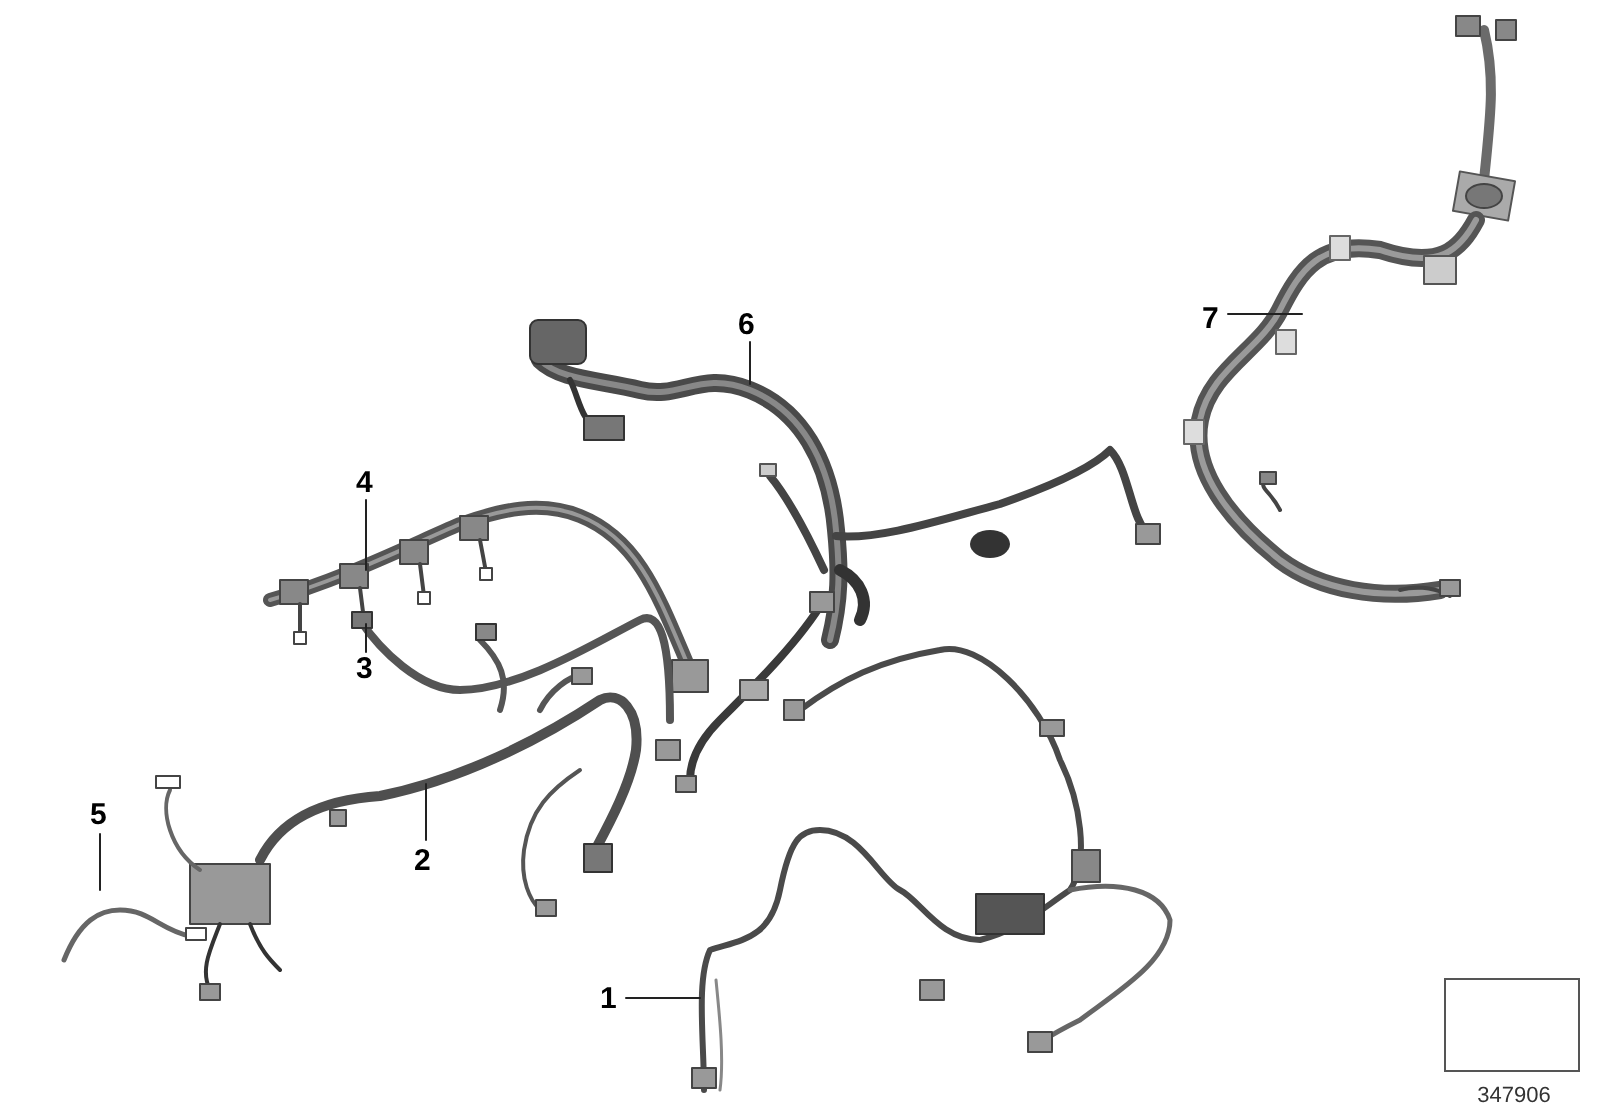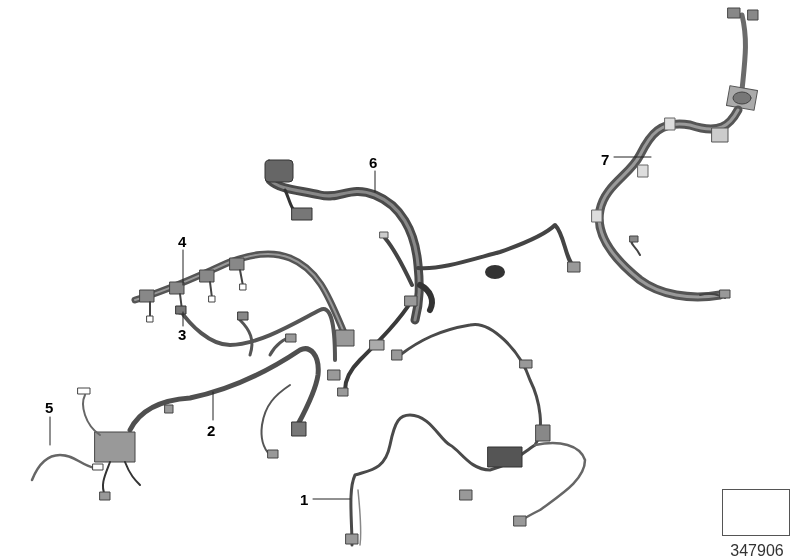--- a/index.html
+++ b/index.html
@@ -4,21 +4,21 @@
 <style>
   html, body { margin: 0; padding: 0; background: #ffffff; }
   body { width: 800px; height: 560px; position: relative; overflow: hidden;
          font-family: "Liberation Sans", sans-serif; }
   #diagram { position: absolute; left: 0; top: 0; width: 800px; height: 560px; }
   .callout { position: absolute; font-family: "Liberation Sans", sans-serif;
              font-weight: bold; font-size: 15px; color: #000; line-height: 1; }
   .badge { position: absolute; left: 722px; top: 489px; width: 68px; height: 47px;
            border: 1px solid #555; background: #fff; box-sizing: border-box; }
   .ref { position: absolute; left: 726px; top: 542px; width: 62px; text-align: center;
-         font-size: 16px; color: #333; font-family: "Liberation Sans", sans-serif; }
+         font-size: 11px; color: #333; font-family: "Liberation Sans", sans-serif; }
 </style>
 </head>
 <body>
 
 <svg id="diagram" viewBox="0 0 800 560" xmlns="http://www.w3.org/2000/svg">
   <g fill="none" stroke-linecap="round" stroke-linejoin="round">
 
     <g>
       <path d="M742 15 C748 40, 745 60, 742 90" stroke="#6b6b6b" stroke-width="5"></path>
       <rect x="728" y="8" width="12" height="10" fill="#888" stroke="#444"></rect>

